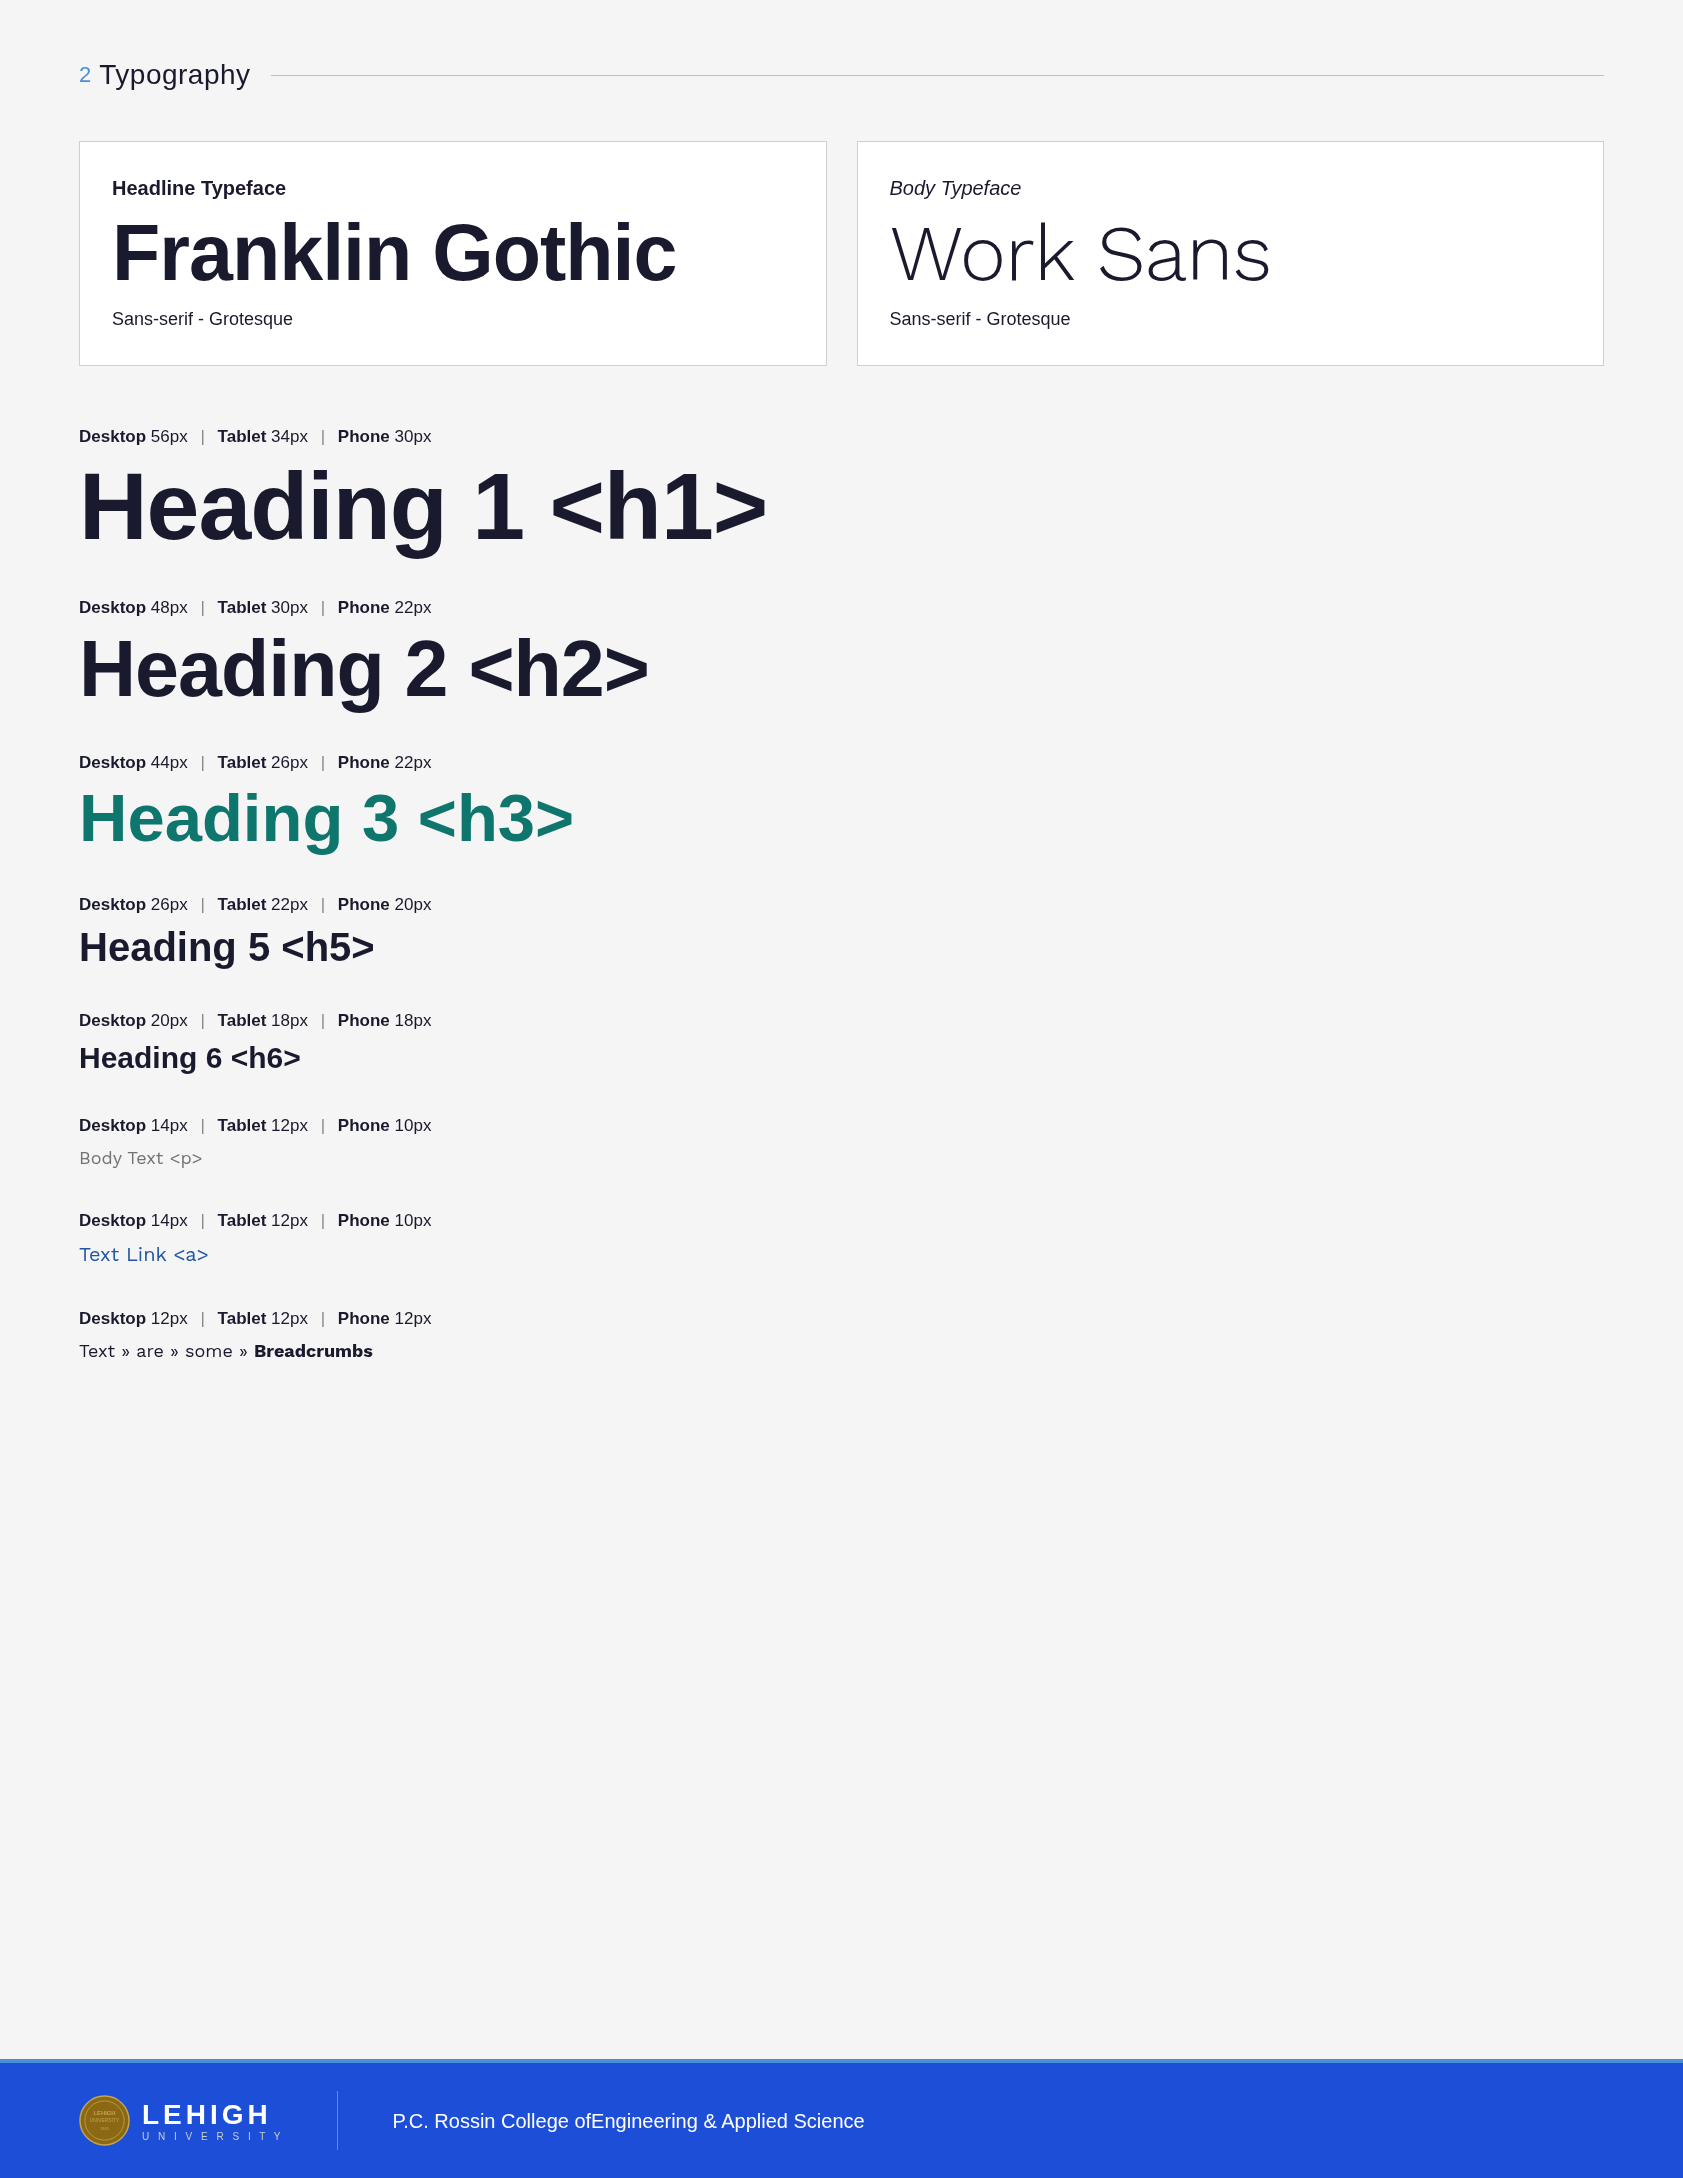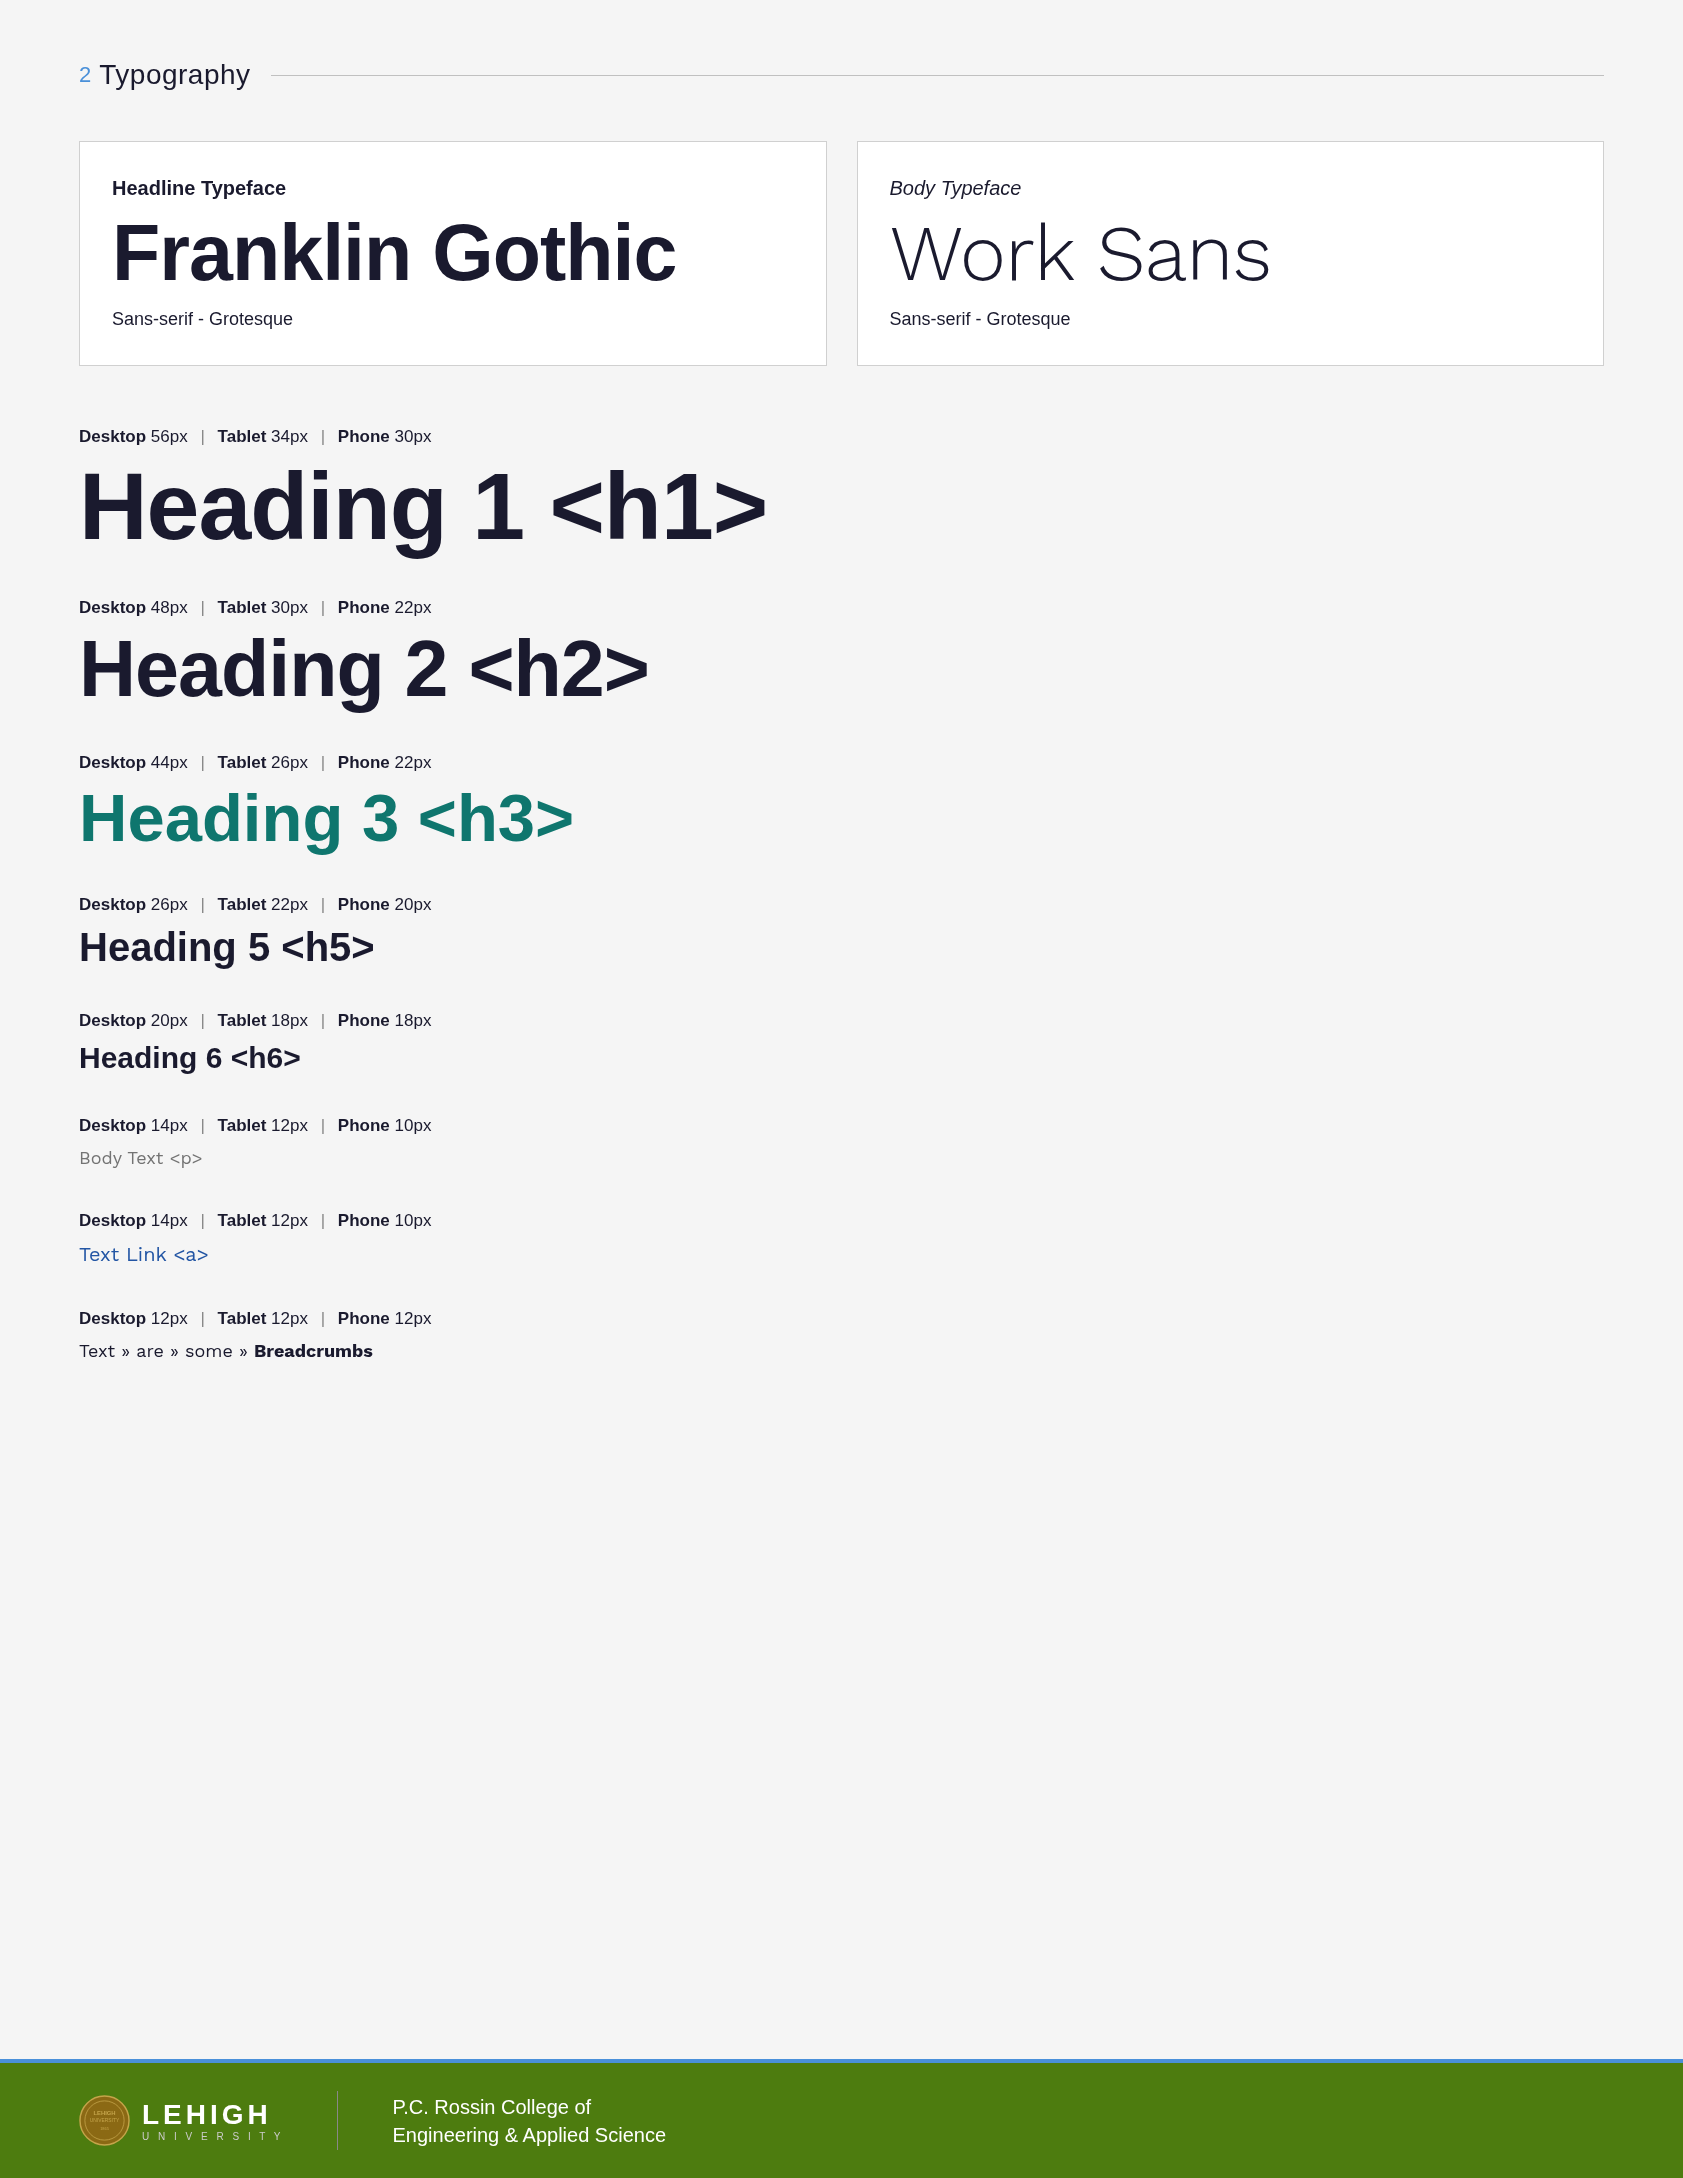--- a/index.html
+++ b/index.html
@@ -206,21 +206,21 @@
       color: #1a1a2e;
       line-height: 1.3;
     }
 
     .breadcrumb-text strong {
       font-weight: 700;
     }
 
     
     .footer {
-      background: #4d7c0f;
+      background: #1d4ed8;
       height: 119px;
       display: flex;
       align-items: center;
       padding: 0 79px;
       border-top: 4px solid #4a90d9;
     }
 
     .footer-logo-area {
       display: flex;
       align-items: center;
@@ -260,21 +260,21 @@
 
     .footer-divider {
       width: 1px;
       height: 59px;
       background: #888;
       margin: 0 30px;
     }
 
     .footer-college {
       display: flex;
-      flex-direction: column;
+      flex-direction: row;
     }
 
     .footer-college-name {
       font-size: 20px;
       color: white;
       font-family: Arial, sans-serif;
       font-weight: 400;
       line-height: 1.4;
     }
   </style>

